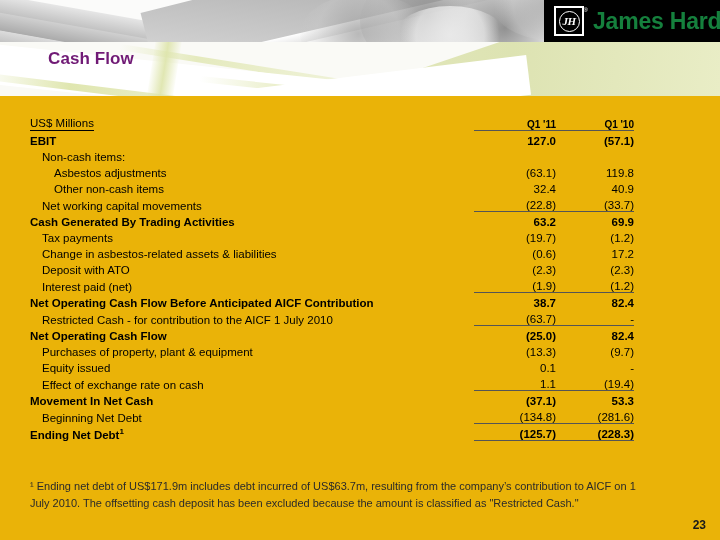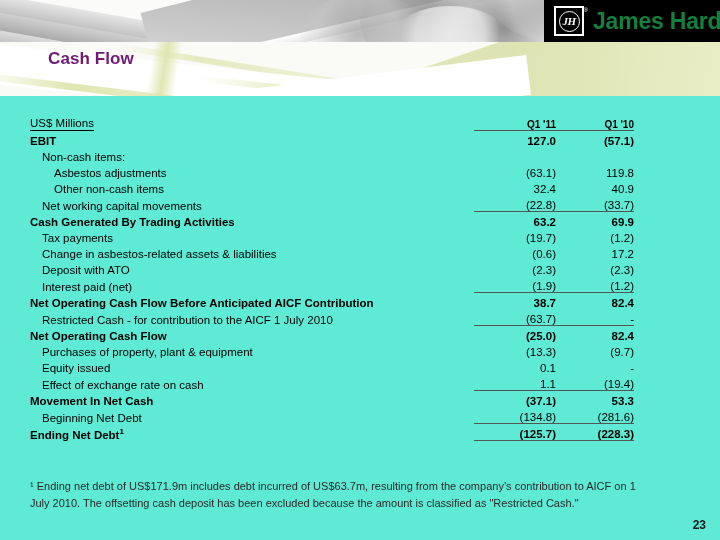--- a/index.html
+++ b/index.html
@@ -137,21 +137,21 @@
 
   .slide-title {
     position:absolute; left:48px; top:49px;
     font-size:17px; font-weight:bold; color:#701a75;
     letter-spacing:0.1px;
   }
 
   
   .sheet {
     position:absolute; left:0; top:96px; width:720px; height:444px;
-    background:#5eead4;
+    background:#eab308;
   }
   table.cf {
     position:absolute; left:30px; top:14px;
     width:604px;
     border-collapse:collapse;
     font-size:11.5px;
     color:#000000;
   }
   table.cf td { padding:0; vertical-align:bottom; }
 

